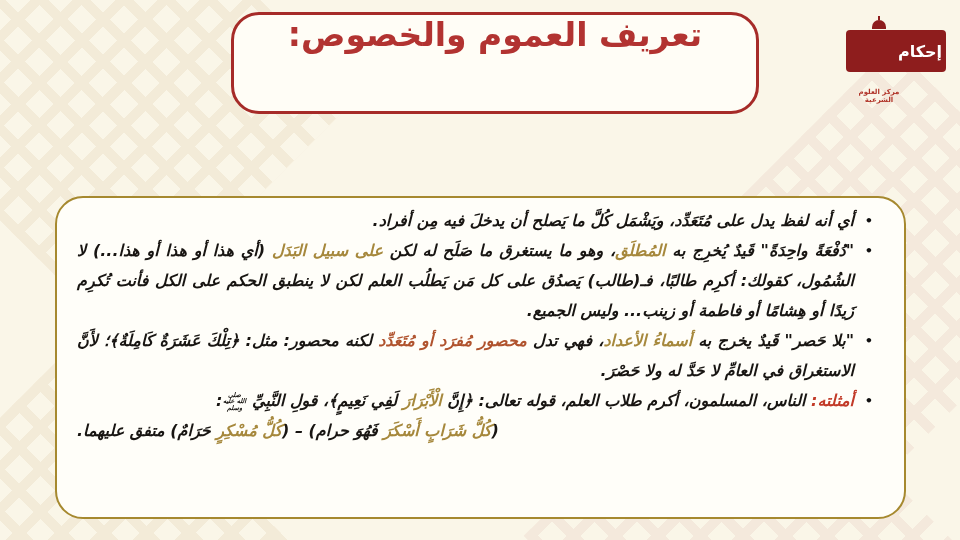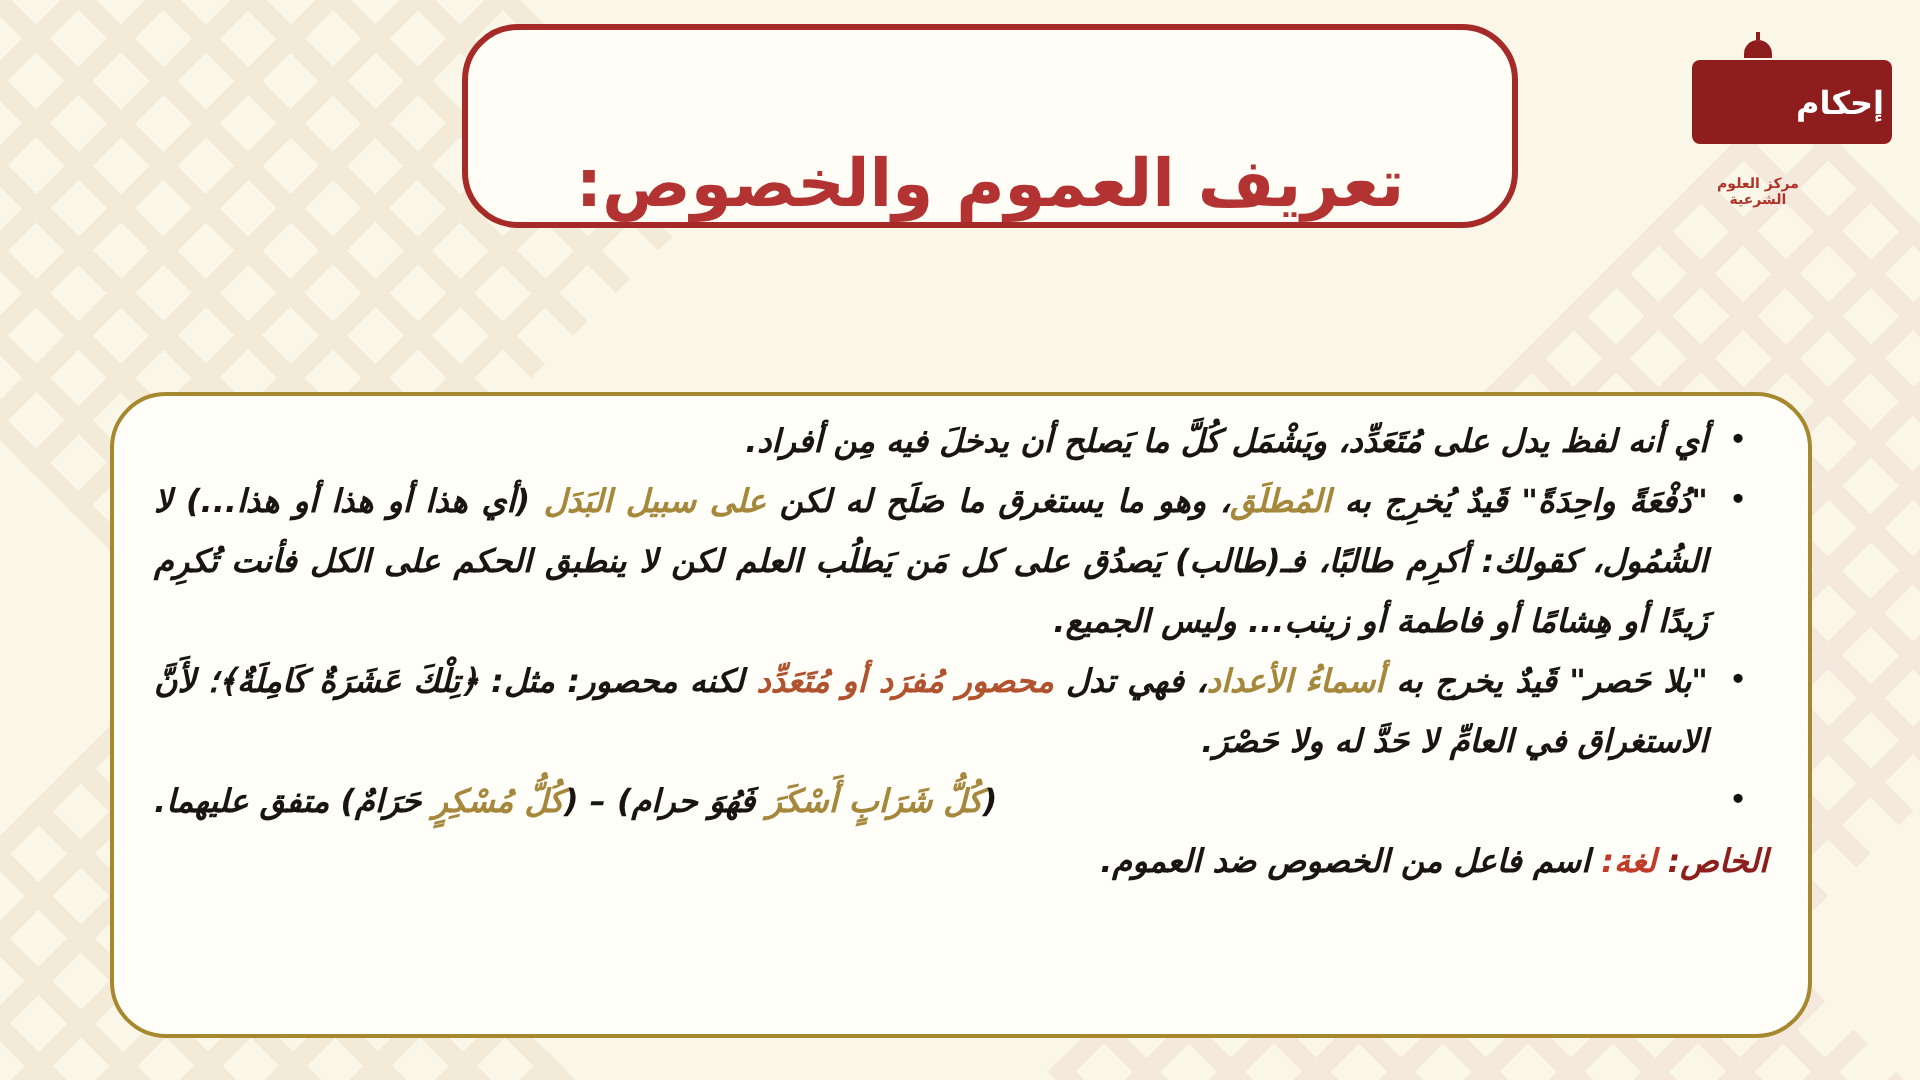--- a/index.html
+++ b/index.html
@@ -20,21 +20,21 @@
   .kufic.tan{color:#c9a06a;opacity:.12;}
   .kufic.rose{color:#c9837a;opacity:.10;}
   .k1{left:-70px;top:-80px;width:360px;height:340px;}
   .k2{right:-90px;top:110px;width:300px;height:280px;}
   .k3{left:-60px;bottom:-140px;width:300px;height:280px;}
   .k4{right:40px;bottom:-160px;width:340px;height:300px;}
 
   .title-box{
     position:absolute;left:231px;top:12px;width:528px;height:102px;
     background:#FFFDF6;border:3px solid var(--maroon,#A62B28);border-radius:28px;
-    display:flex;align-items:flex-end;justify-content:center;
+    display:flex;align-items:flex-start;justify-content:center;
     box-sizing:border-box;z-index:2;
   }
   .title-box .title{
     color:var(--title_red,#B23331);font-size:33px;font-weight:bold;direction:rtl;
   }
 
   .logo{position:absolute;top:20px;right:48px;width:66px;text-align:center;z-index:2;}
   .logo-dome{width:14px;height:9px;border-radius:7px 7px 0 0;
     background:var(--logo_maroon,#8E1D1D);margin:0 auto;position:relative;}
   .logo-dome::before{content:"";position:absolute;top:-4px;left:6px;width:2px;height:4px;
@@ -107,24 +107,20 @@
         </div>
         <div class="block bulleted">
           <span class="dot">•</span>
           <div class="body">
             <div class="row align-justify"><span class="seg ink">"بلا حَصر" قَيدٌ يخرج به </span><span class="seg gold">أسماءُ الأعداد</span><span class="seg ink">، فهي تدل </span><span class="seg brick">محصور مُفرَد أو مُتَعَدِّد</span><span class="seg ink"> لكنه محصور: مثل: ﴿تِلْكَ عَشَرَةٌ كَامِلَةٌ﴾؛ لأَنَّ الاستغراق في العامِّ لا حَدَّ له ولا حَصْرَ.</span></div>
           </div>
         </div>
         <div class="block bulleted">
           <span class="dot">•</span>
           <div class="body">
+            <div class="row align-right"><span class="seg red">أمثلته:</span><span class="seg ink"> الناس، المسلمون، أكرم طلاب العلم، قوله تعالى: ﴿إِنَّ </span><span class="seg gold">الْأَبْرَارَ</span><span class="seg ink"> لَفِي نَعِيمٍ﴾، قولِ النَّبِيِّ </span><span class="seg pbuh">صلى الله عليه وسلم</span><span class="seg ink">:</span></div>
             <div class="row align-center"><span class="seg ink">(</span><span class="seg gold">كُلُّ شَرَابٍ أَسْكَرَ</span><span class="seg ink"> فَهُوَ حرام) – (</span><span class="seg gold">كُلُّ مُسْكِرٍ</span><span class="seg ink"> حَرَامٌ) متفق عليهما.</span></div>
-          </div>
-        </div>
-        <div class="block">
-          <div class="body">
-            <div class="row align-right"><span class="seg maroon">الخاص:</span><span class="seg red"> لغة:</span><span class="seg ink"> اسم فاعل من الخصوص ضد العموم.</span></div>
           </div>
         </div>
       </div>
   </div>
 
 </div>
 
 </body></html>

